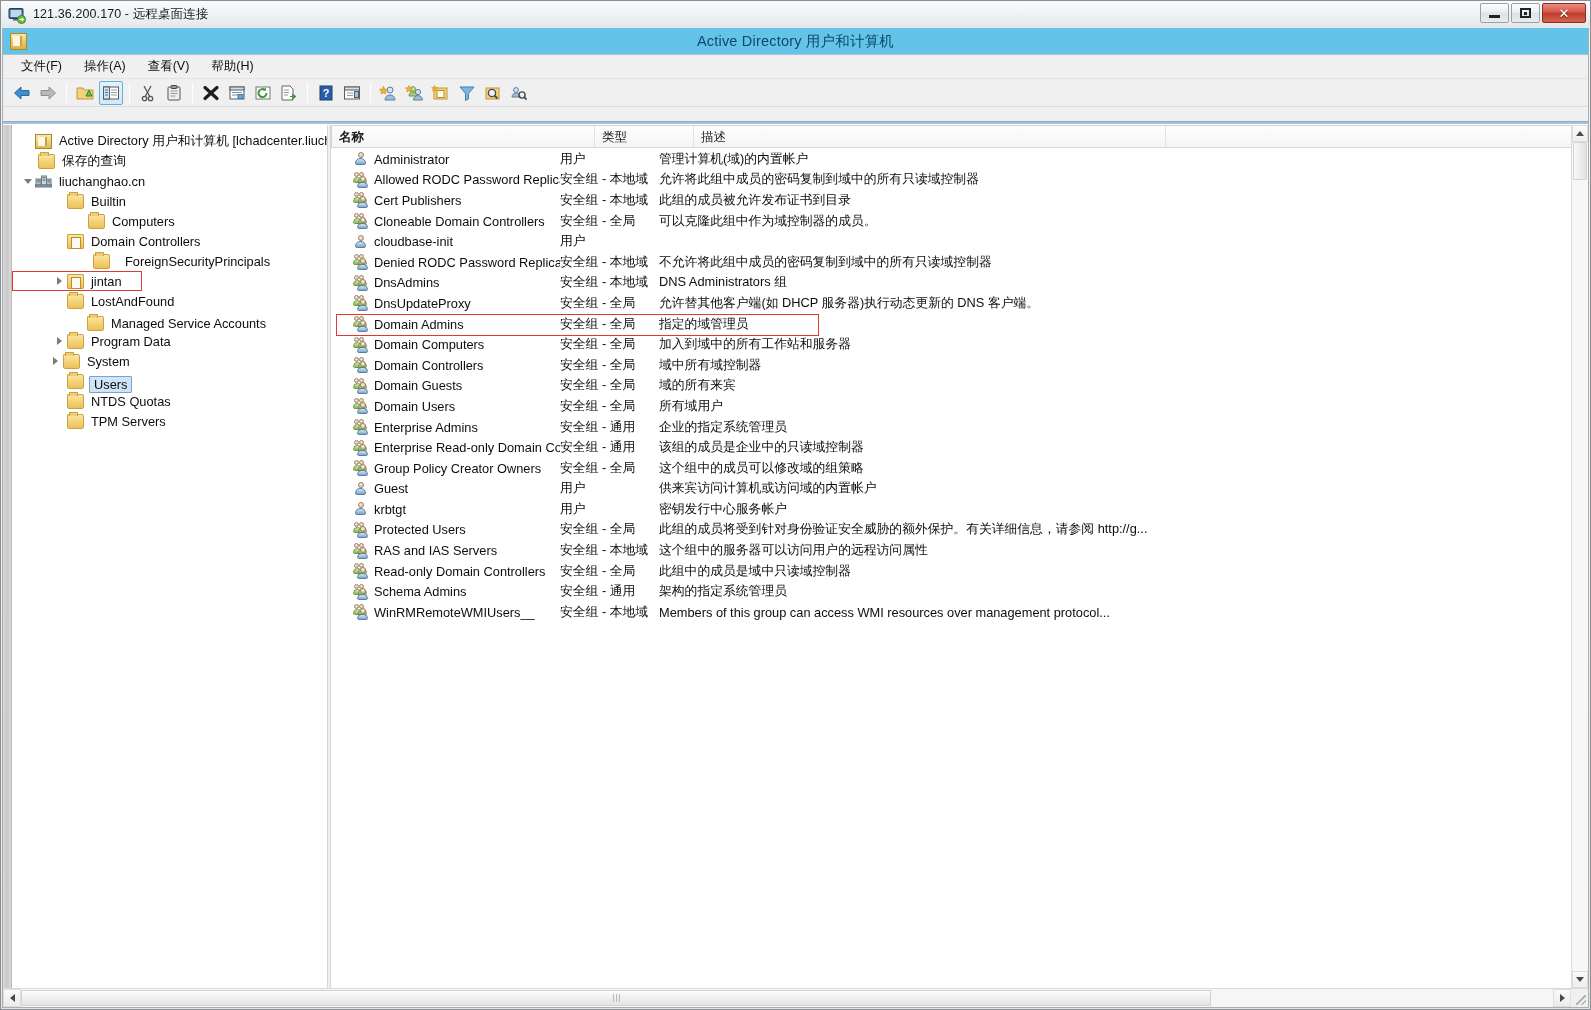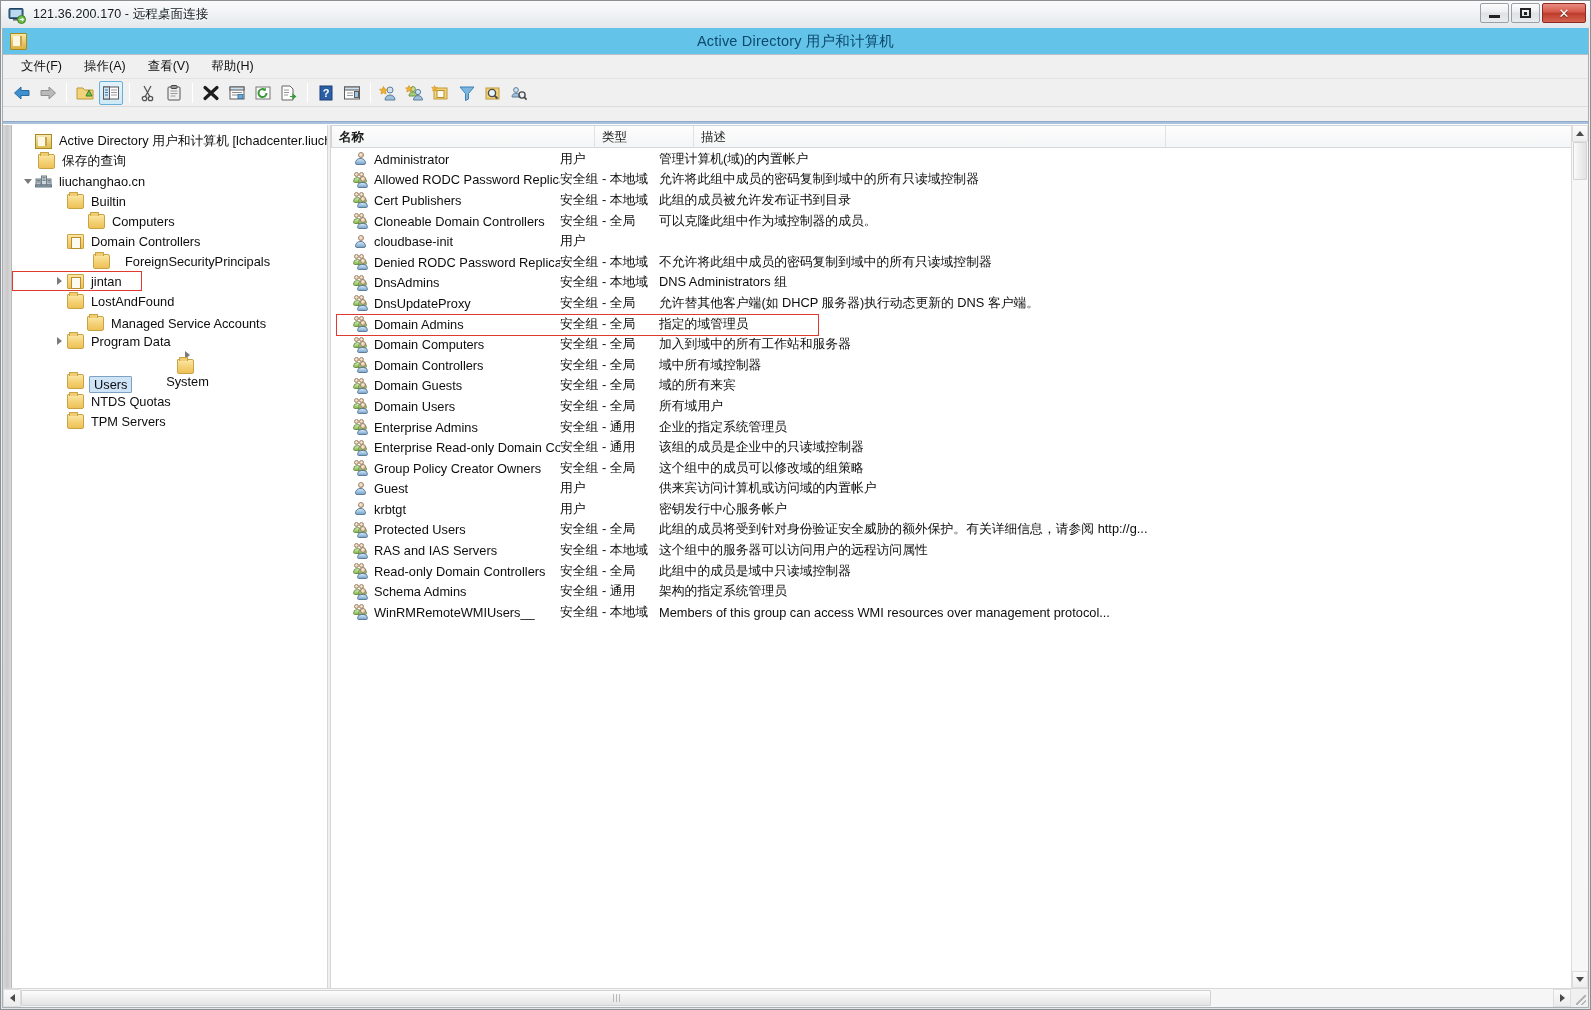--- a/index.html
+++ b/index.html
@@ -602,21 +602,21 @@
             <span class="ic ic-folder"></span>
             <span class="tree-label">Managed Service Accounts</span>
           </div>
           <div class="tree-row" style="padding-left: 40px;">
             <span class="tree-exp">
               <i class="tri"></i>
             </span>
             <span class="ic ic-folder"></span>
             <span class="tree-label">Program Data</span>
           </div>
-          <div class="tree-row" style="padding-left: 36px; flex-direction: column;">
+          <div class="tree-row" style="padding-left: 36px;">
             <span class="tree-exp">
               <i class="tri"></i>
             </span>
             <span class="ic ic-folder"></span>
             <span class="tree-label">System</span>
           </div>
           <div class="tree-row selected" style="padding-left: 40px;">
             <span class="tree-exp"></span>
             <span class="ic ic-folder"></span>
             <span class="tree-label">Users</span>

